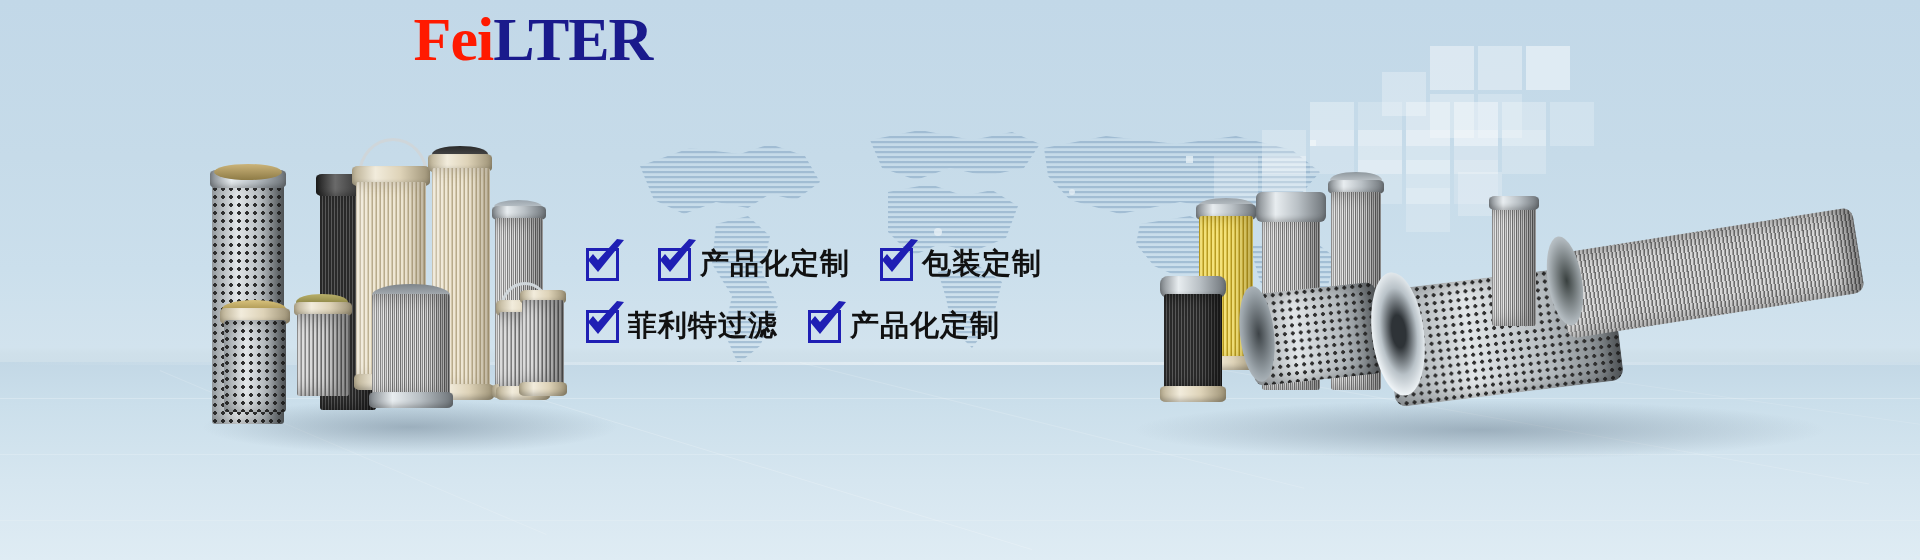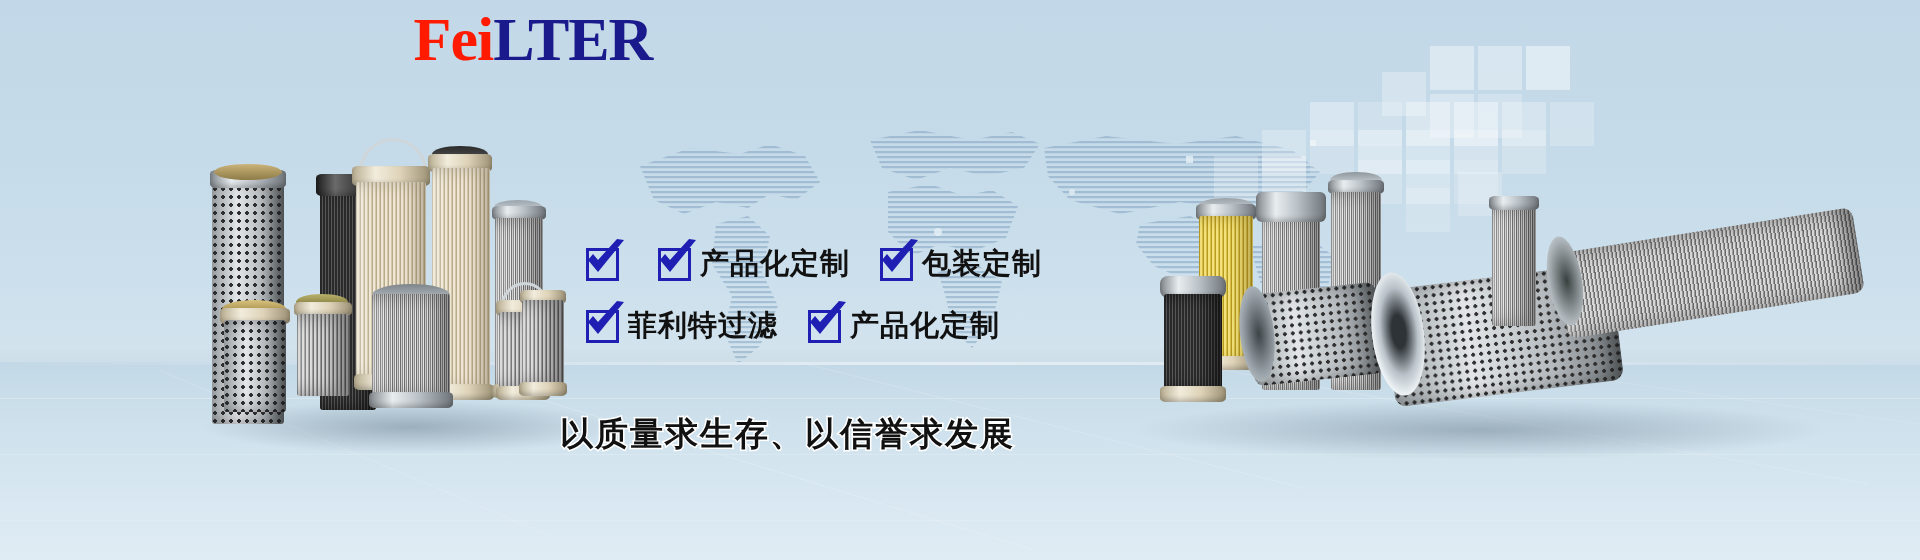--- a/index.html
+++ b/index.html
@@ -371,15 +371,14 @@
           <svg viewBox="0 0 42 42" aria-hidden="true">
               <path d="M4 22 L14 34 L40 2 L33 1 L14 22 L9 16 Z" fill="#1f1fb4"></path>
             </svg>
         </span>
         <span class="feat-label">产品化定制</span>
       </div>
     </div>
 
   </div>
 
-  <div class="slogan">以质量求生存、以信誉求发展</div>
 
 </div>
 
 </body></html>

